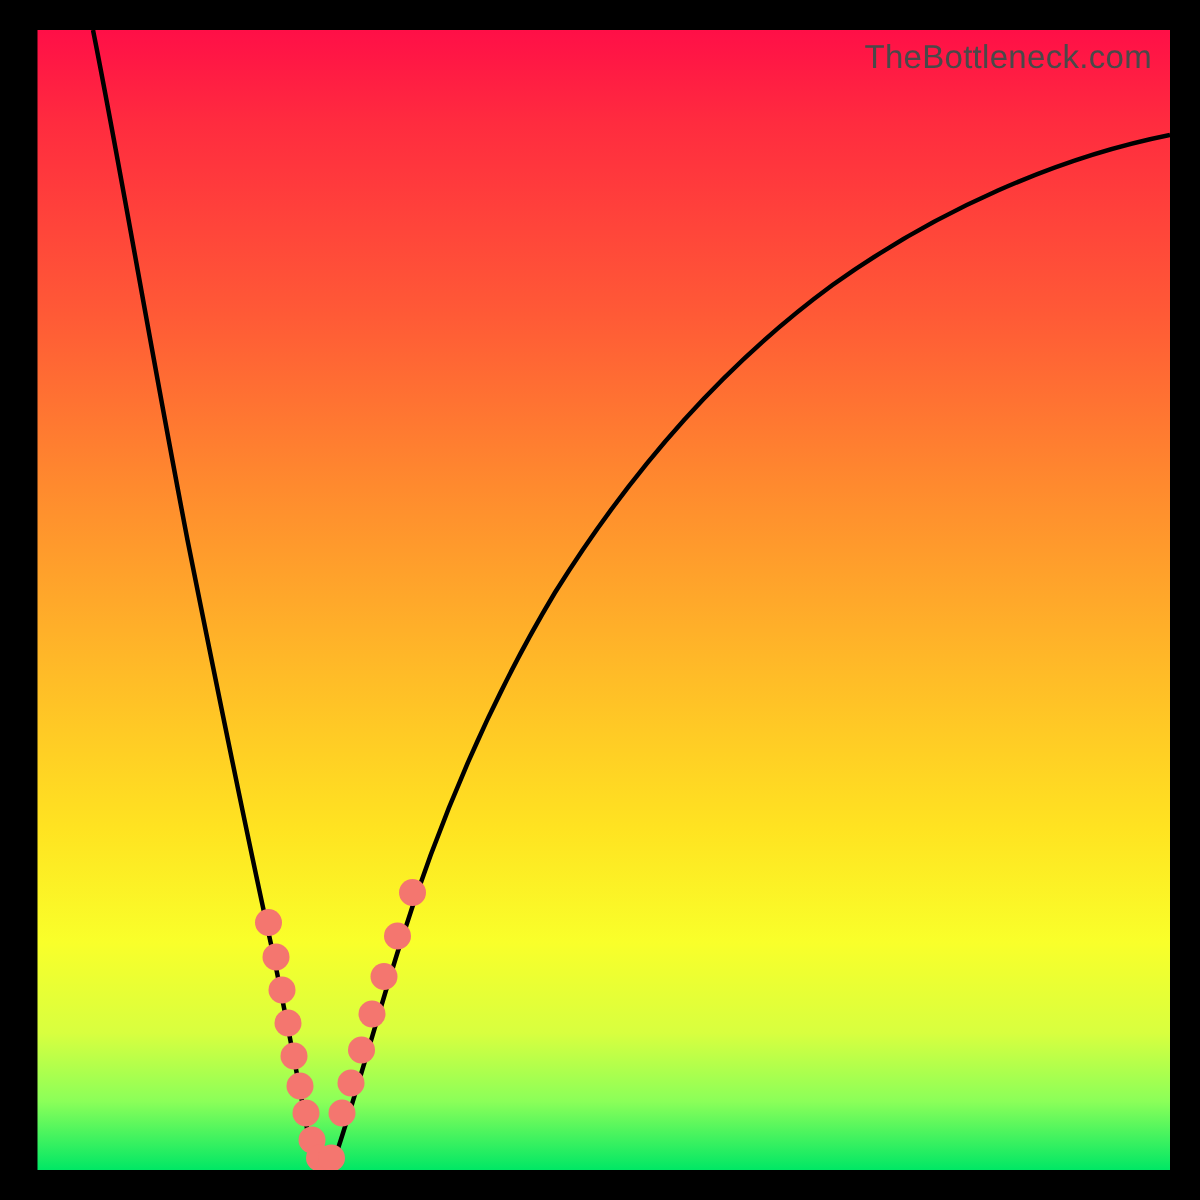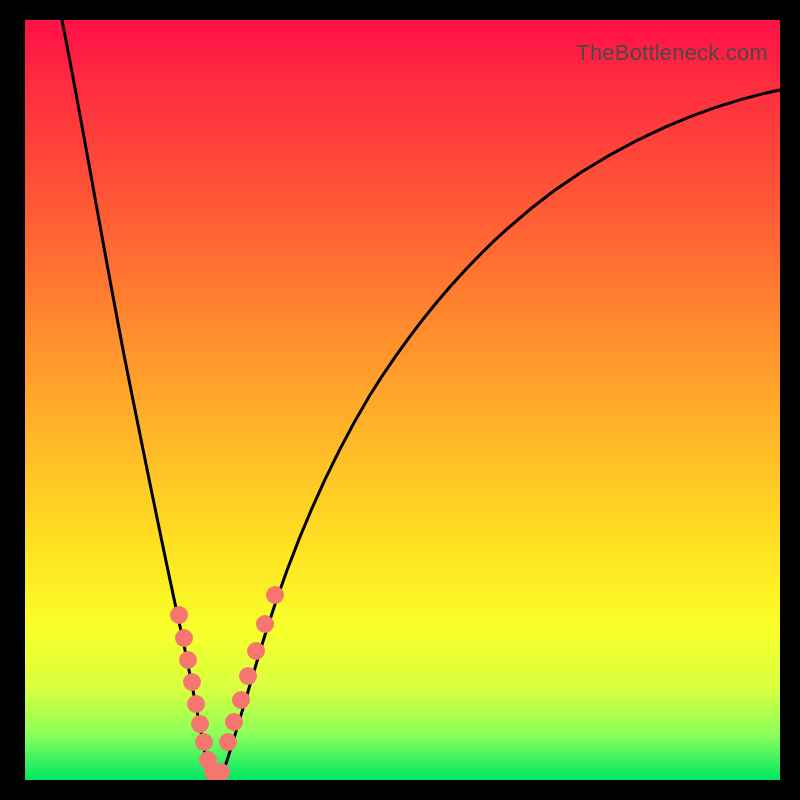--- a/index.html
+++ b/index.html
@@ -33,21 +33,21 @@
       #ffb728 55%,
       #ffe321 70%,
       #f9ff2a 80%,
       #d8ff3f 88%,
       #8bff59 94%,
       #00e765 100%
     );
   }
   .watermark {
     position: absolute;
-    top: 20px;
+    top: 5px;
     right: 12px;
     color: #494949;
     font-size: 22px;
     font-weight: 500;
     letter-spacing: 0.2px;
     user-select: none;
   }
   svg.overlay {
     position: absolute;
     left: 0; top: 0;

